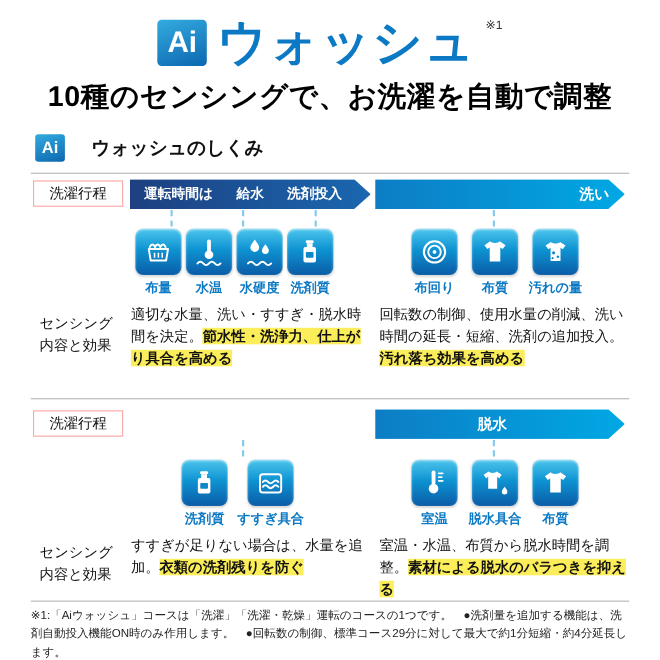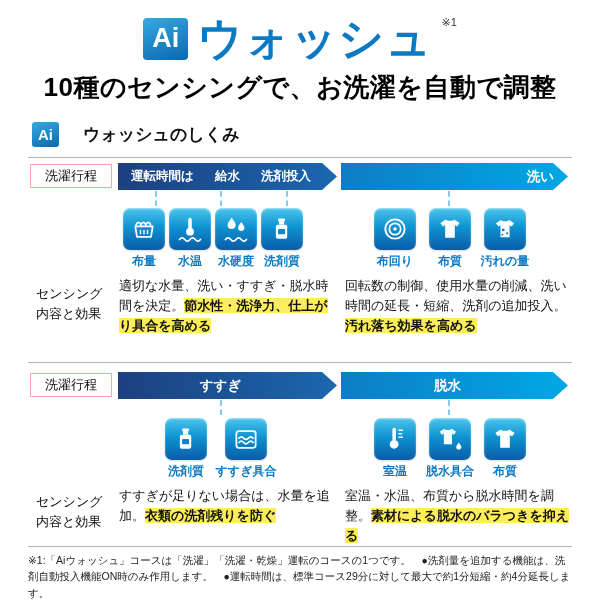--- a/index.html
+++ b/index.html
@@ -221,23 +221,20 @@
 
   <div class="sensing-label slabel1">センシング内容と効果</div>
   <p class="desc d1l">
     <span>適切な水量、洗い・すすぎ・脱水時間を決定。</span><span class="hl">節水性・洗浄力、仕上がり具合を高める</span>
   </p>
   <p class="desc d1r">
     <span>回転数の制御、使用水量の削減、洗い時間の延長・短縮、洗剤の追加投入。</span><span class="hl">汚れ落ち効果を高める</span>
   </p>
 
   <div class="process-label plabel2">洗濯行程</div>
-  <div class="arrow arrow-rinse">
-    <span>すすぎ</span>
-  </div>
   <div class="arrow arrow-spin">
     <span>脱水</span>
   </div>
 
   <div class="connector" style="top:400px;left:220px"></div>
   <div class="connector" style="top:400px;left:448px"></div>
 
   <div class="icon-cell" style="top:418px;left:153px">
     <div class="tile">
         <svg class="glyph" viewBox="0 0 32 32">
@@ -281,15 +278,15 @@
   </div>
 
   <div class="sensing-label slabel2">センシング内容と効果</div>
   <p class="desc d2r">
     <span>室温・水温、布質から脱水時間を調整。</span><span class="hl">素材による脱水のバラつきを抑える</span>
   </p>
   <p class="desc d2l">
     <span>すすぎが足りない場合は、水量を追加。</span><span class="hl">衣類の洗剤残りを防ぐ</span>
   </p>
 
-  <div class="footnote">※1:「Aiウォッシュ」コースは「洗濯」「洗濯・乾燥」運転のコースの1つです。　●洗剤量を追加する機能は、洗剤自動投入機能ON時のみ作用します。　●運転時間は、標準コース29分に対して最大で約1分短縮・約4分延長します。</div>
+  <div class="footnote">※1:「Aiウォッシュ」コースは「洗濯」「洗濯・乾燥」運転のコースの1つです。　●洗剤量を追加する機能は、洗剤自動投入機能ON時のみ作用します。　●回転数の制御、標準コース29分に対して最大で約1分短縮・約4分延長します。</div>
 
 </div>
 
 </body></html>

